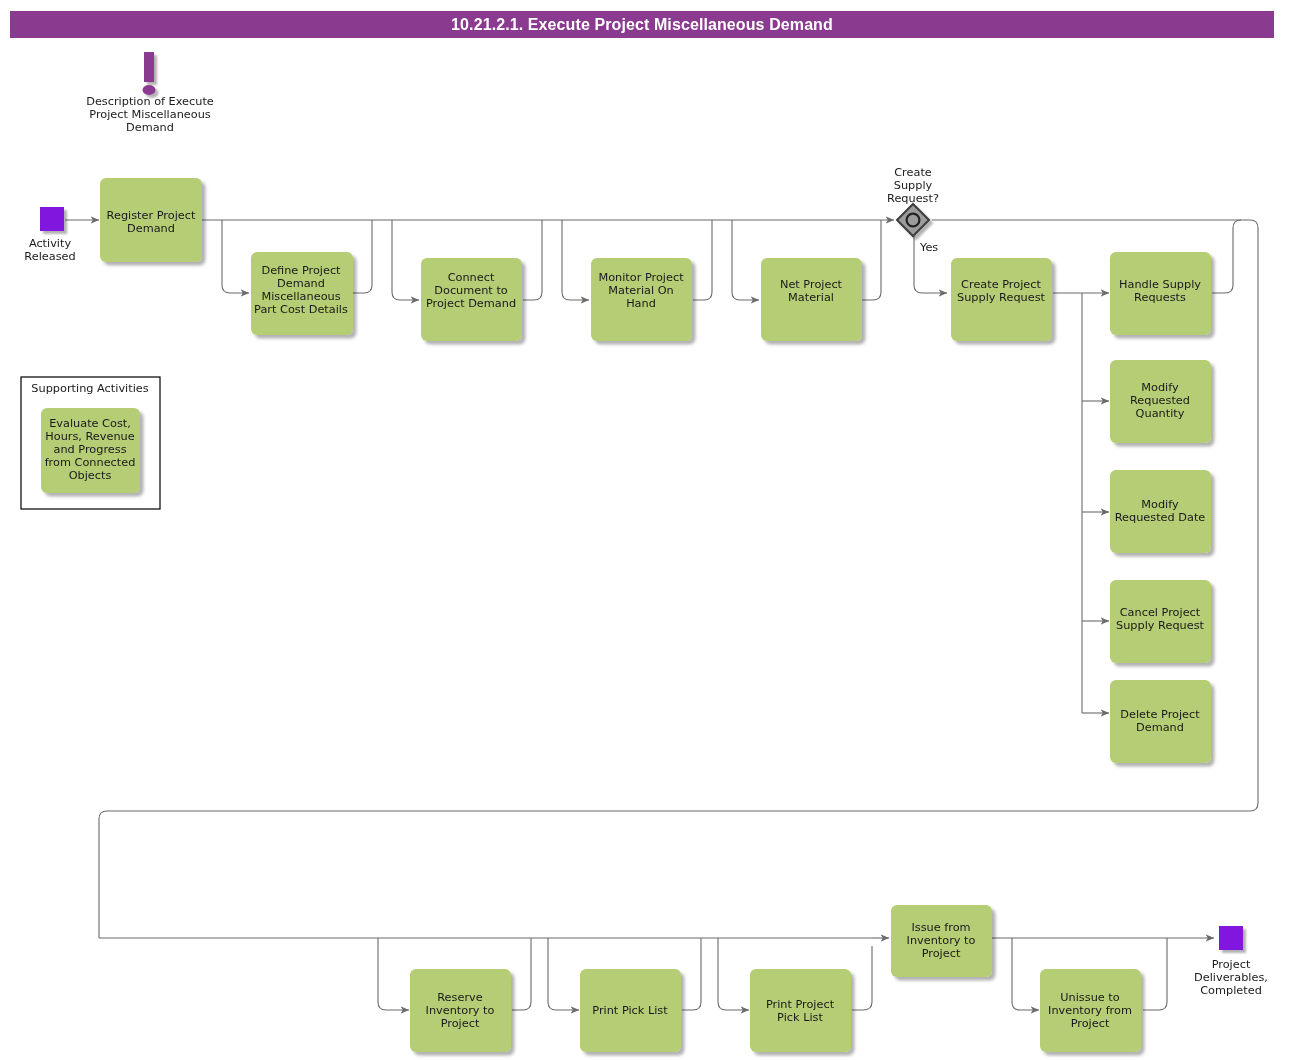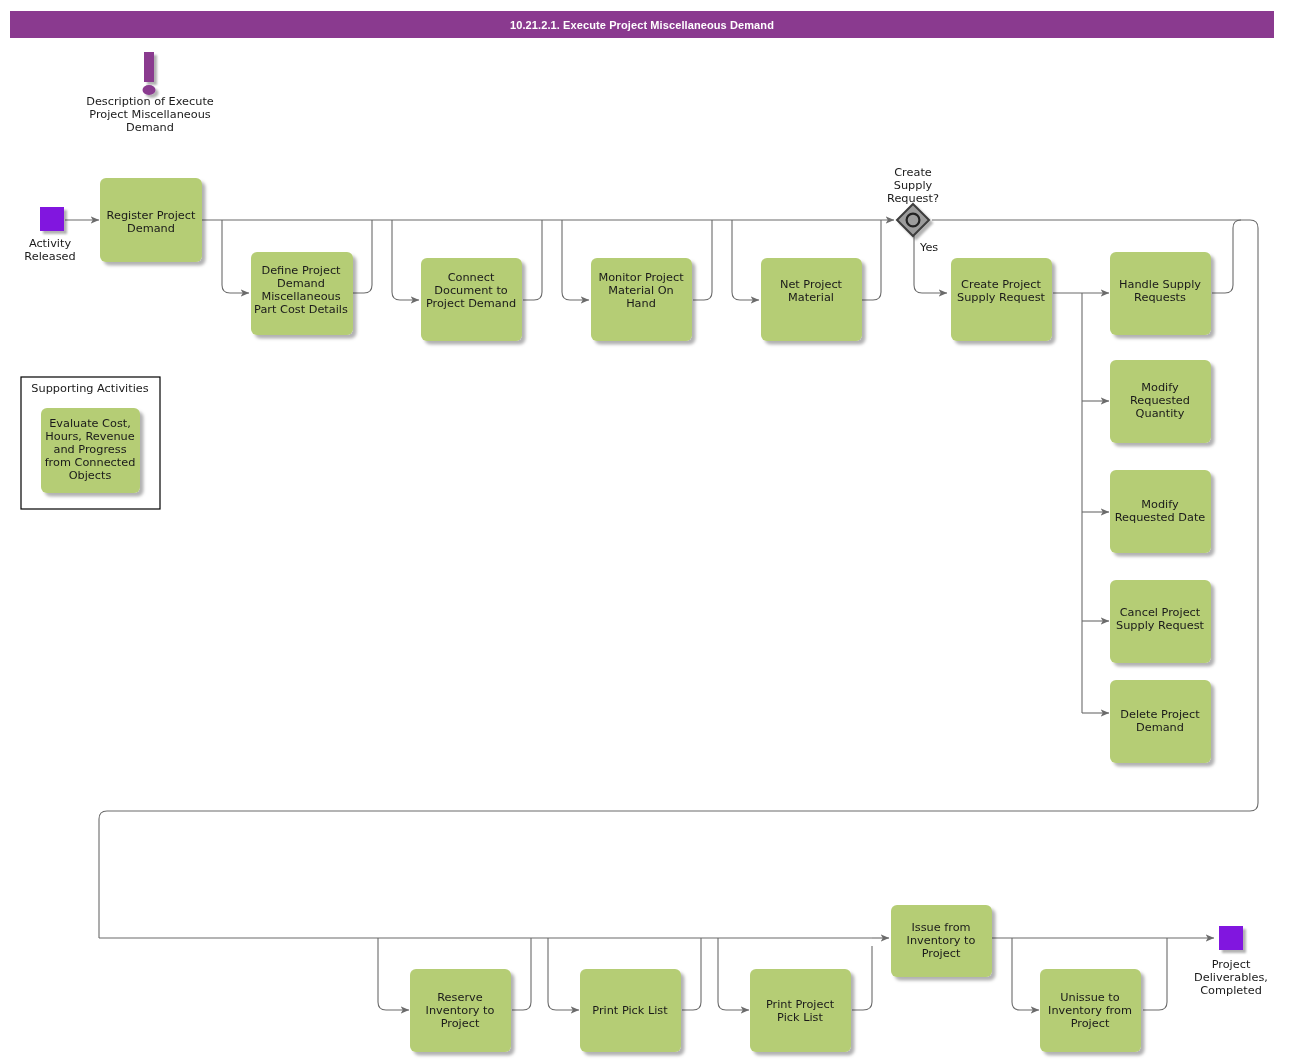--- a/index.html
+++ b/index.html
@@ -28,21 +28,21 @@
     height: 27px;
     background: #8a3a8f;
     display: flex;
     align-items: center;
     justify-content: center;
     box-sizing: border-box;
   }
   .title-bar .title-text {
     color: #ffffff;
     font-family: "Liberation Sans", sans-serif;
-    font-size: 11px;
+    font-size: 16px;
     font-weight: bold;
     letter-spacing: 0.1px;
     white-space: nowrap;
   }
   svg.canvas {
     position: absolute;
     left: 0;
     top: 0;
     width: 1309px;
     height: 1060px;

